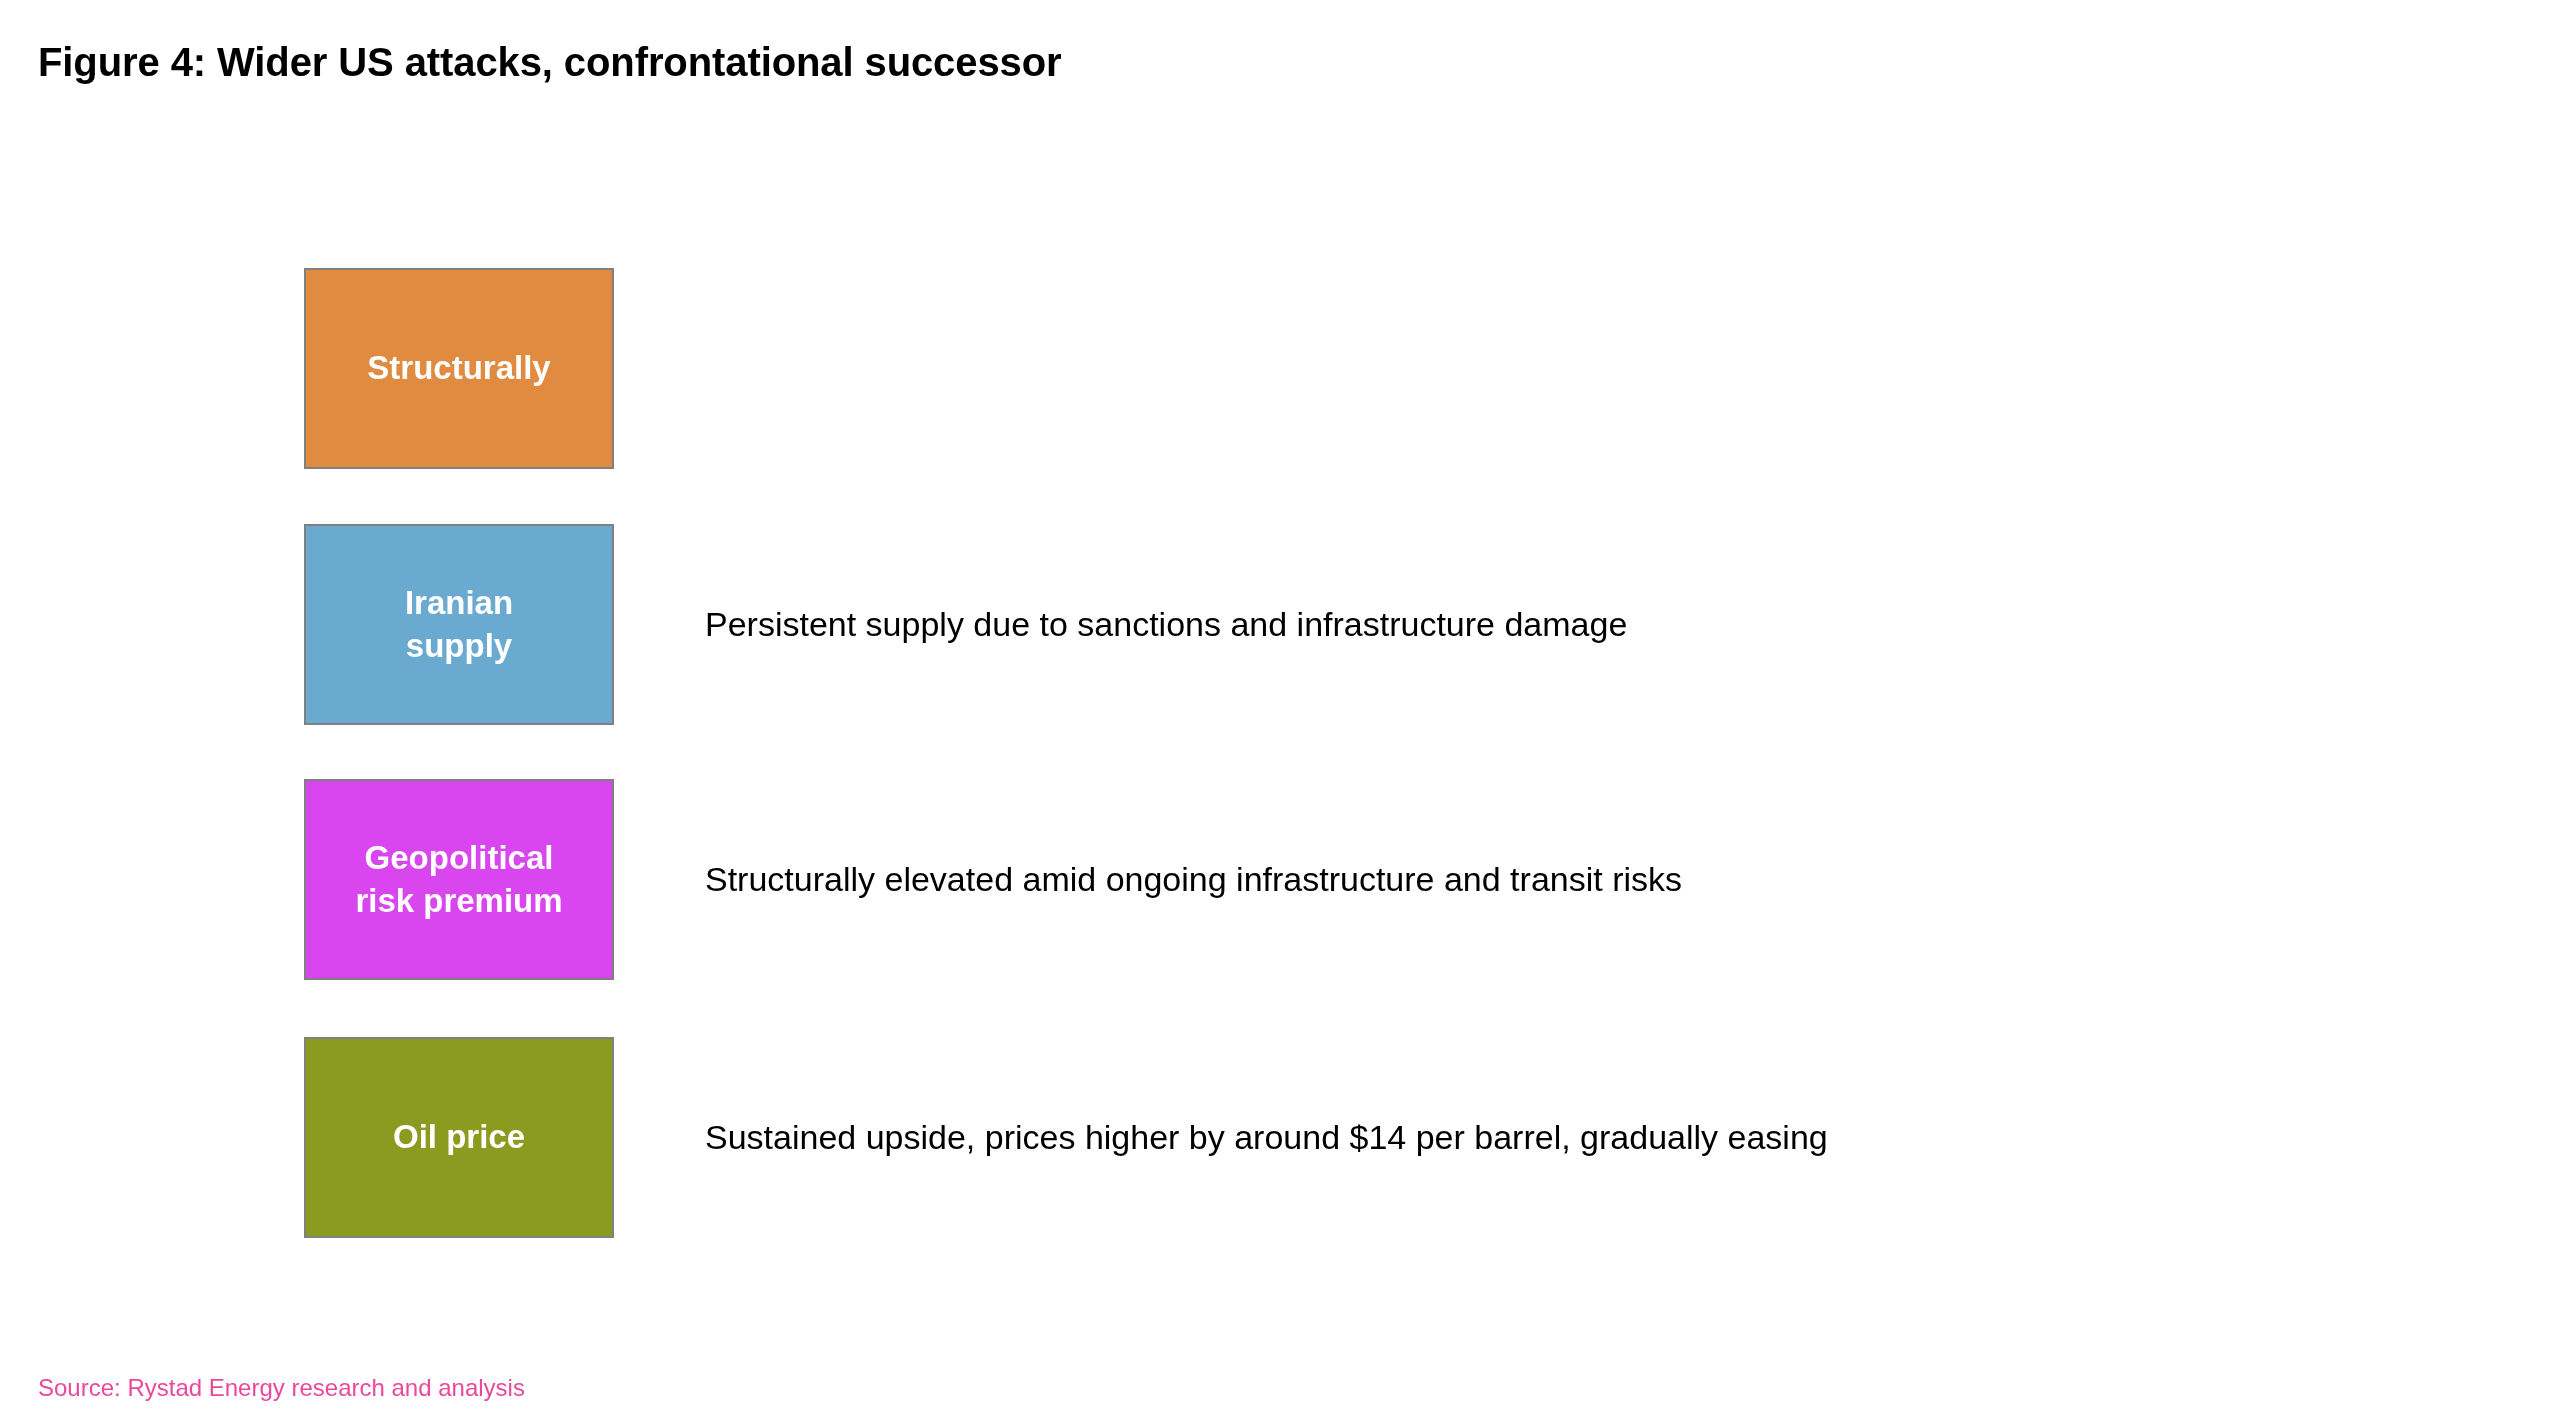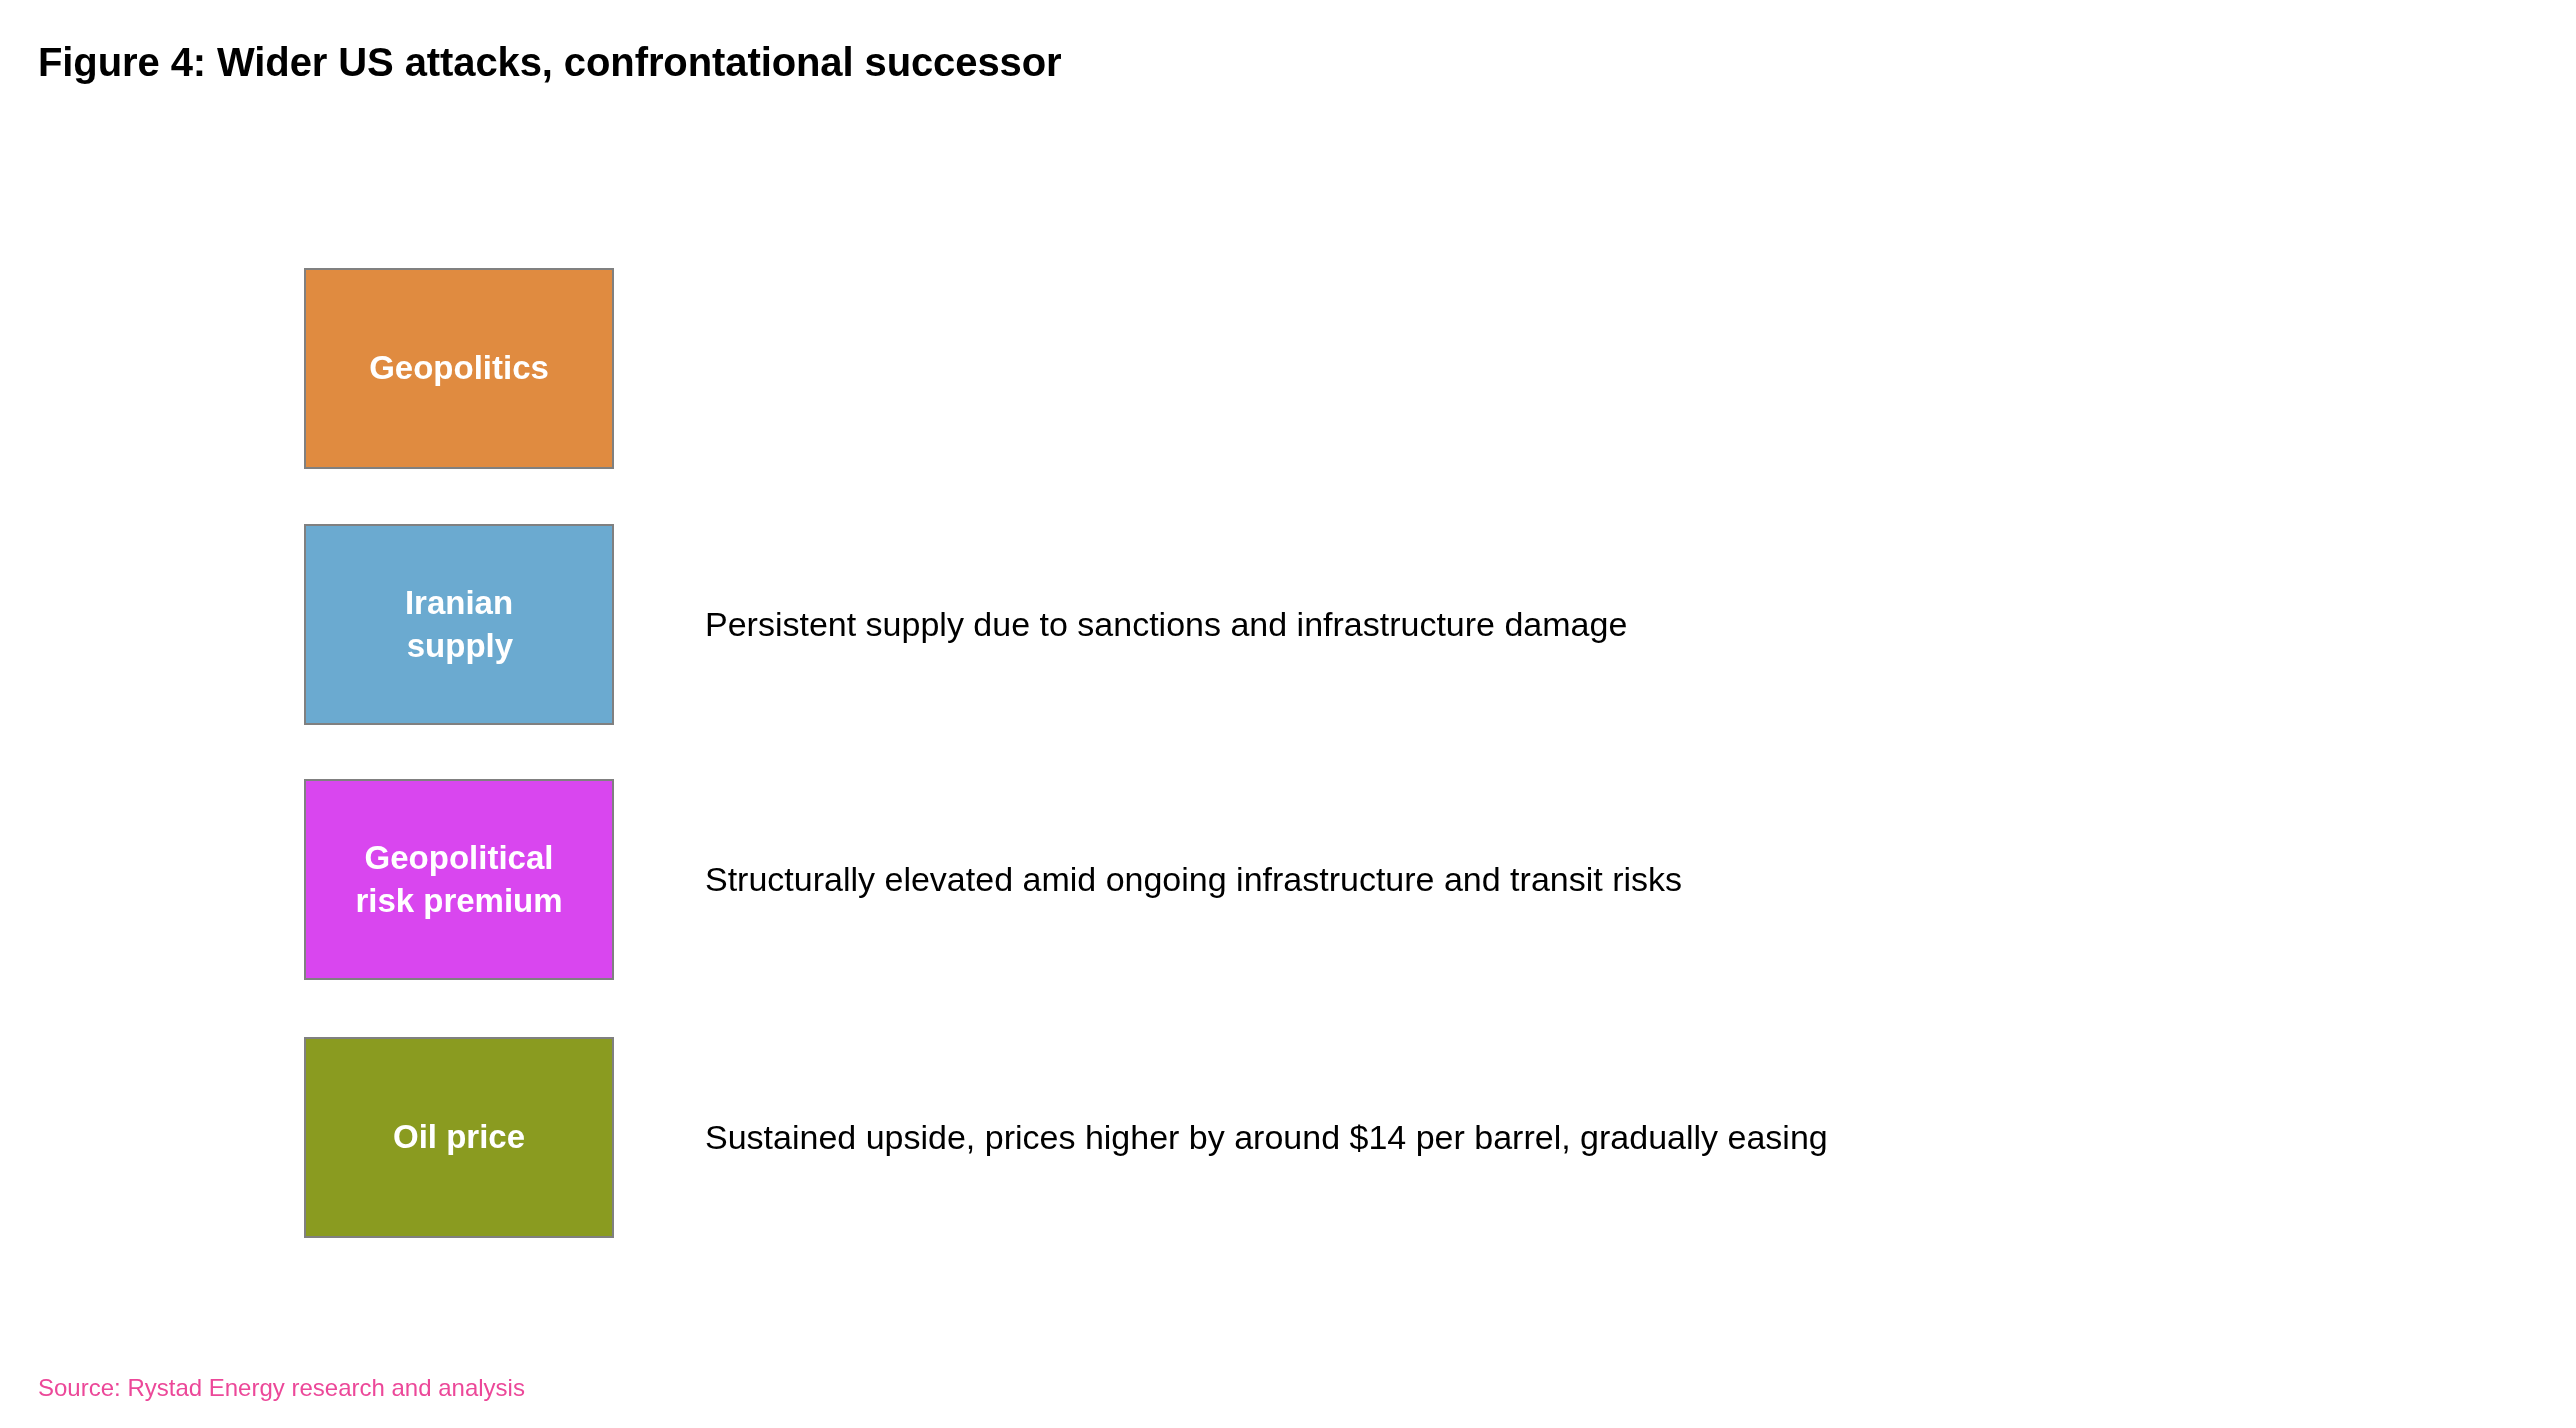--- a/index.html
+++ b/index.html
@@ -106,26 +106,26 @@
 <body>
 
 <div id="figure-root">
 
   <div class="figure-title">Figure 4: Wider US attacks, confrontational successor</div>
 
   <div class="rows-area">
 
     <div class="matrix-row row-0">
       <div class="category-box" style="background-color: rgb(224, 139, 64);">
-        <span class="category-label">Geopolitics</span>
+        <span class="category-label">Structurally</span>
       </div>
     </div>
 
     <div class="matrix-row row-1">
-      <div class="category-box" style="background-color: rgb(107, 170, 208); text-align: right;">
+      <div class="category-box" style="background-color: rgb(107, 170, 208);">
         <span class="category-label">Iranian
 supply</span>
       </div>
       <div class="row-description">Persistent supply due to sanctions and infrastructure damage</div>
     </div>
 
     <div class="matrix-row row-2">
       <div class="category-box" style="background-color: #d946ef;">
         <span class="category-label">Geopolitical
 risk premium</span>

